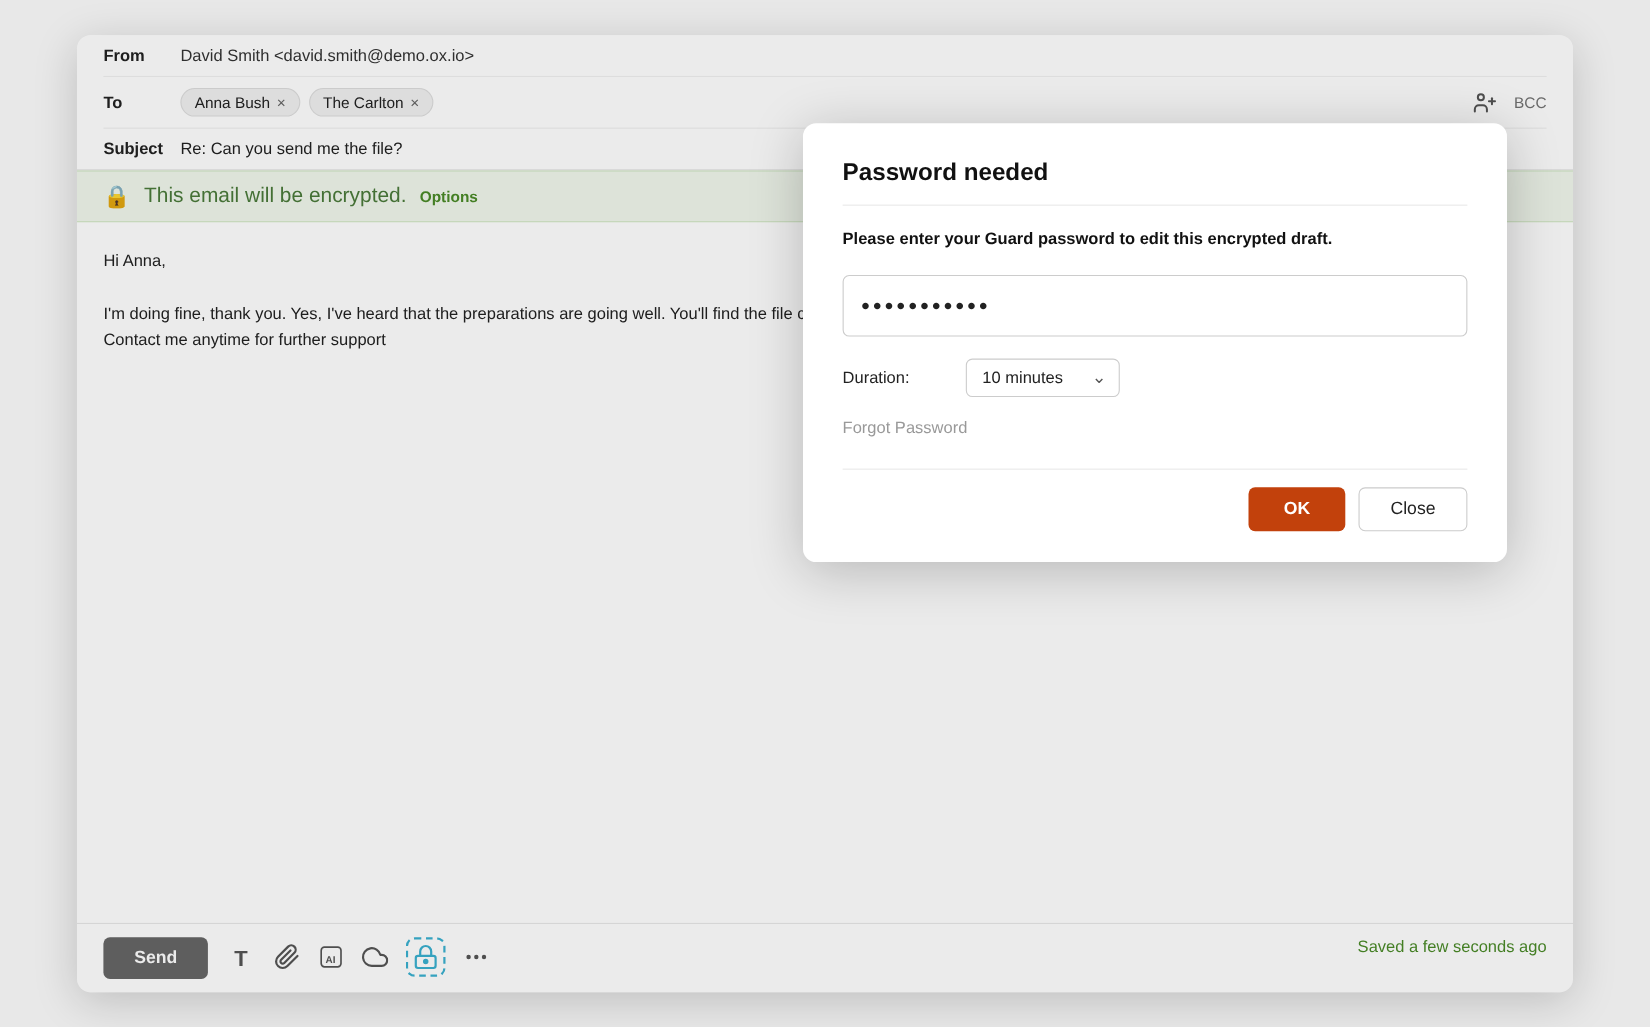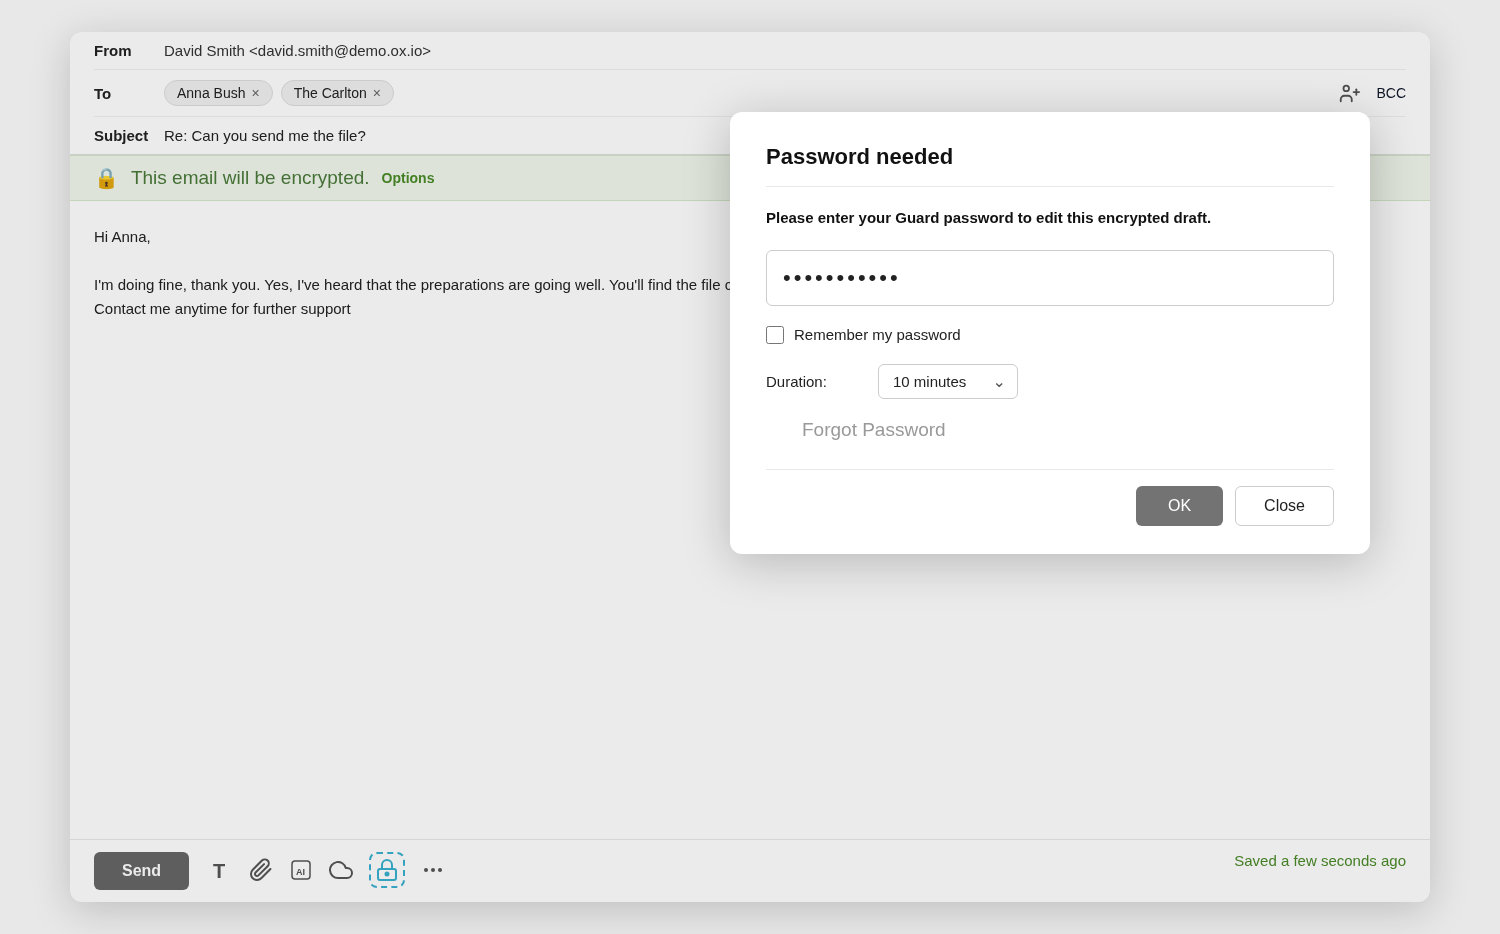--- a/index.html
+++ b/index.html
@@ -103,21 +103,21 @@
       cursor: pointer;
       color: #666;
       font-size: 14px;
     }
 
     .bcc-btn {
       position: absolute;
       right: 0;
       top: 50%;
       transform: translateY(-50%);
-      color: #0f172a;
+      color: #737373;
       font-size: 14px;
       cursor: pointer;
       display: flex;
       align-items: center;
       gap: 16px;
     }
 
     
     .subject-row {
       display: flex;
@@ -312,41 +312,40 @@
       content: '⌄';
       position: absolute;
       right: 12px;
       top: 50%;
       transform: translateY(-50%);
       pointer-events: none;
       color: #555;
       font-size: 16px;
     }
     .forgot-password {
-      font-size: 19px;
+      font-size: 15px;
       color: #999;
       cursor: pointer;
       margin-bottom: 28px;
-      margin-left: 36px;
     }
     .dialog-buttons {
       display: flex;
       justify-content: flex-end;
       gap: 12px;
       padding-top: 16px;
       border-top: 1px solid #e8e8e8;
     }
     .ok-btn {
-      background: #737373;
+      background: #c2410c;
       color: #fff;
       border: none;
       border-radius: 6px;
       padding: 10px 32px;
       font-size: 16px;
-      font-weight: 400;
+      font-weight: 700;
       cursor: pointer;
     }
     .close-btn {
       background: #fff;
       color: #222;
       border: 1.5px solid #ccc;
       border-radius: 6px;
       padding: 10px 28px;
       font-size: 16px;
       cursor: pointer;
@@ -456,24 +455,20 @@
 
   <div class="overlay">
     <div class="password-dialog">
       <div class="dialog-title">Password needed</div>
       <div class="dialog-description">Please enter your Guard password to edit this encrypted draft.</div>
 
       <div class="password-input-wrap">
         <input class="password-input" type="password" value="mypassword1" placeholder="••••••••••" style="">
       </div>
 
-      <div class="remember-row">
-        <input type="checkbox" class="remember-checkbox" style="">
-        <label class="remember-label">Remember my password</label>
-      </div>
 
       <div class="duration-row">
         <span class="duration-label">Duration:</span>
         <div class="duration-select-wrap">
           <select class="duration-select">
             <option>5 minutes</option>
             <option selected="">10 minutes</option>
             <option>30 minutes</option>
             <option>1 hour</option>
             <option>Until I log out</option>

